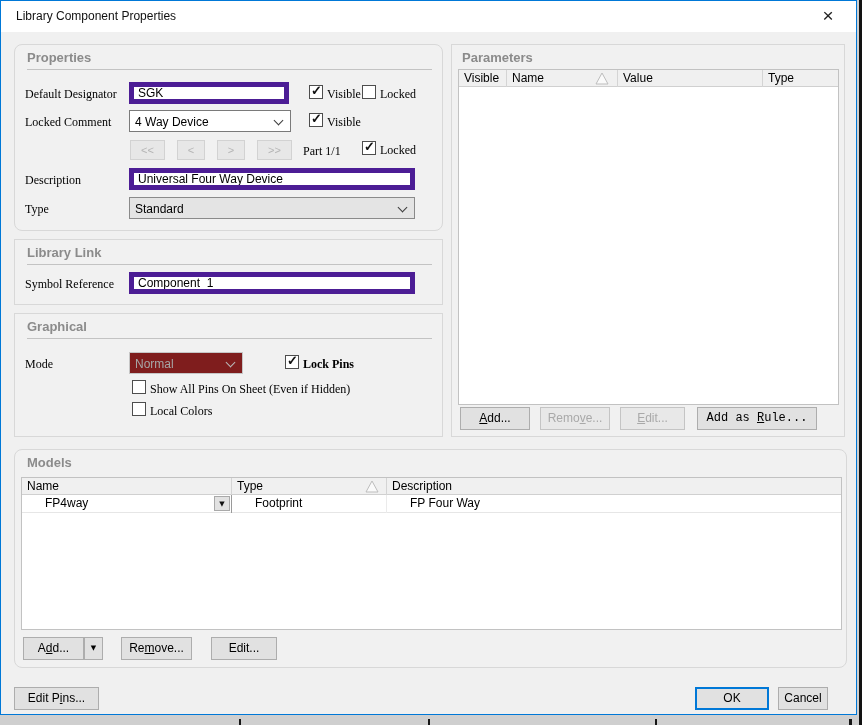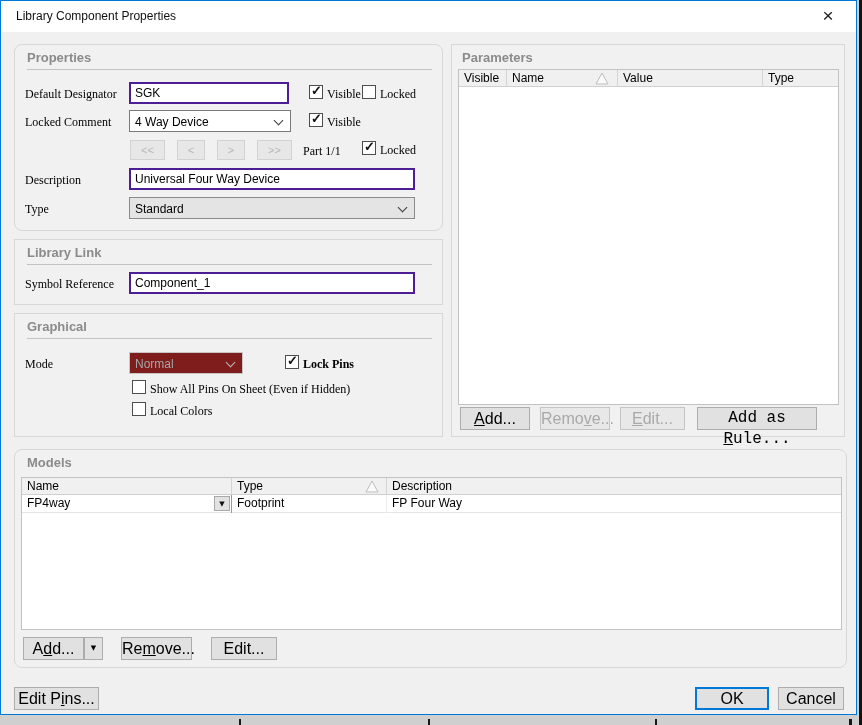--- a/index.html
+++ b/index.html
@@ -20,54 +20,54 @@
   .title { position:absolute; left:15px; top:8px; font-size:12px; color:#111; }
   .close-btn { position:absolute; right:16px; top:3px; width:24px; height:24px;
     text-align:center; font-size:19px; line-height:24px; color:#222; cursor:default; }
 
   .group { position:absolute; background:#f1f1f1; border:1px solid #d8d8d8; }
   .ghead { position:absolute; left:12px; top:5px; font-weight:bold; font-size:13px; color:#8b8b8b; }
   .gline { position:absolute; left:12px; right:10px; top:24px; border-top:1px solid #c3c3c3; }
 
   .lbl { position:absolute; white-space:nowrap;font-family:Liberation Serif, serif; }
   .tin {
-    position:absolute; height:22px; background:#fff; border:2px solid #4c1d95;
+    position:absolute; height:22px; background:#fff; border:5px solid #4c1d95;
     font-family:"Liberation Sans",sans-serif; font-size:12px; padding:0 4px; color:#000;
   }
   .combo { position:absolute; height:22px; background:#fff; border:1px solid #7a7a7a; }
   .combo .txt { position:absolute; left:5px; top:4px; white-space:nowrap; }
   .chev { position:absolute; right:8px; top:6px; width:7px; height:7px;
     border-right:1.6px solid #3c3c3c; border-bottom:1.6px solid #3c3c3c; transform:rotate(45deg); }
   .combo.gray { background:#e4e4e4; border-color:#8a8a8a; }
   .combo.disabled { background:#7f1d1d; border-color:#c6c6c6; }
   .combo.disabled .txt { color:#a6a6a6; }
   .combo.disabled .chev { border-color:#b9b9b9; }
 
   .cb { position:absolute; width:14px; height:14px; background:#fff; border:1px solid #4d4d4d; }
   .cb[data-checked="true"]::after {
     content:"✓"; position:absolute; left:1px; top:-3px; font-size:13px; font-weight:bold; color:#111;
   }
 
   .navbtn { position:absolute; height:20px; background:#e7e7e7; border:1px solid #d2d2d2;
     color:#b5b5b5; text-align:center; font-size:11px; line-height:18px; }
 
   .btn { position:absolute; height:23px; background:#e1e1e1; border:1px solid #adadad;
-    text-align:center; font-size:16px; line-height:21px; color:#000; cursor:default; }
+    text-align:center; font-size:12px; line-height:21px; color:#000; cursor:default; }
   .btn.disabled { color:#a9a9a9; border-color:#c4c4c4; background:#e8e8e8; }
   .btn.default { border:2px solid #0078d7; line-height:19px; }
   u { text-decoration:underline; }
 
   .tbl { position:absolute; background:#fff; border:1px solid #c2c2c2; }
   .thead { position:absolute; left:0; top:0; right:0; height:17px; background:#f0f0f0;
     border-bottom:1px solid #d0d0d0; }
   .th { position:absolute; top:0; height:17px; line-height:16px; padding-left:5px;
     border-right:1px solid #d4d4d4; white-space:nowrap; overflow:hidden; }
   .sort { position:absolute; top:2px; }
   .trow { position:absolute; left:0; right:0; top:17px; height:18px; border-bottom:1px solid #e6e6e6; }
-  .td { position:absolute; top:0; height:18px; line-height:17px; padding-left:5px;
+  .td { position:absolute; top:0; height:18px; line-height:17px; padding-left:23px;
     border-right:1px solid #ebebeb; white-space:nowrap; overflow:hidden; }
   .dropbtn { position:absolute; top:1px; width:16px; height:15px; background:#e2e2e2;
     border:1px solid #a9a9a9; font-size:7px; text-align:center; line-height:14px; color:#111;
     font-family:"DejaVu Sans",sans-serif; }
   .splitarrow { font-size:7px; font-family:"DejaVu Sans",sans-serif; line-height:21px; }
 </style>
 </head>
 <body>
 
 <div class="bg-tick" style="left:284px; top:0; width:2px; height:3px;"></div>
@@ -229,16 +229,16 @@
       <span>Edit...</span>
     </div>
   </div>
 
   <div class="btn" style="left:13px; top:686px; width:85px;">
     <span>Edit P<u>i</u>ns...</span>
   </div>
   <div class="btn default" style="left:694px; top:686px; width:74px;">
     <span>OK</span>
   </div>
-  <div class="btn" style="left:777px; top:686px; width:66px;">
+  <div class="btn" style="left:777px; top:686px; width:50px;">
     <span>Cancel</span>
   </div>
 </div>
 
 </body></html>

